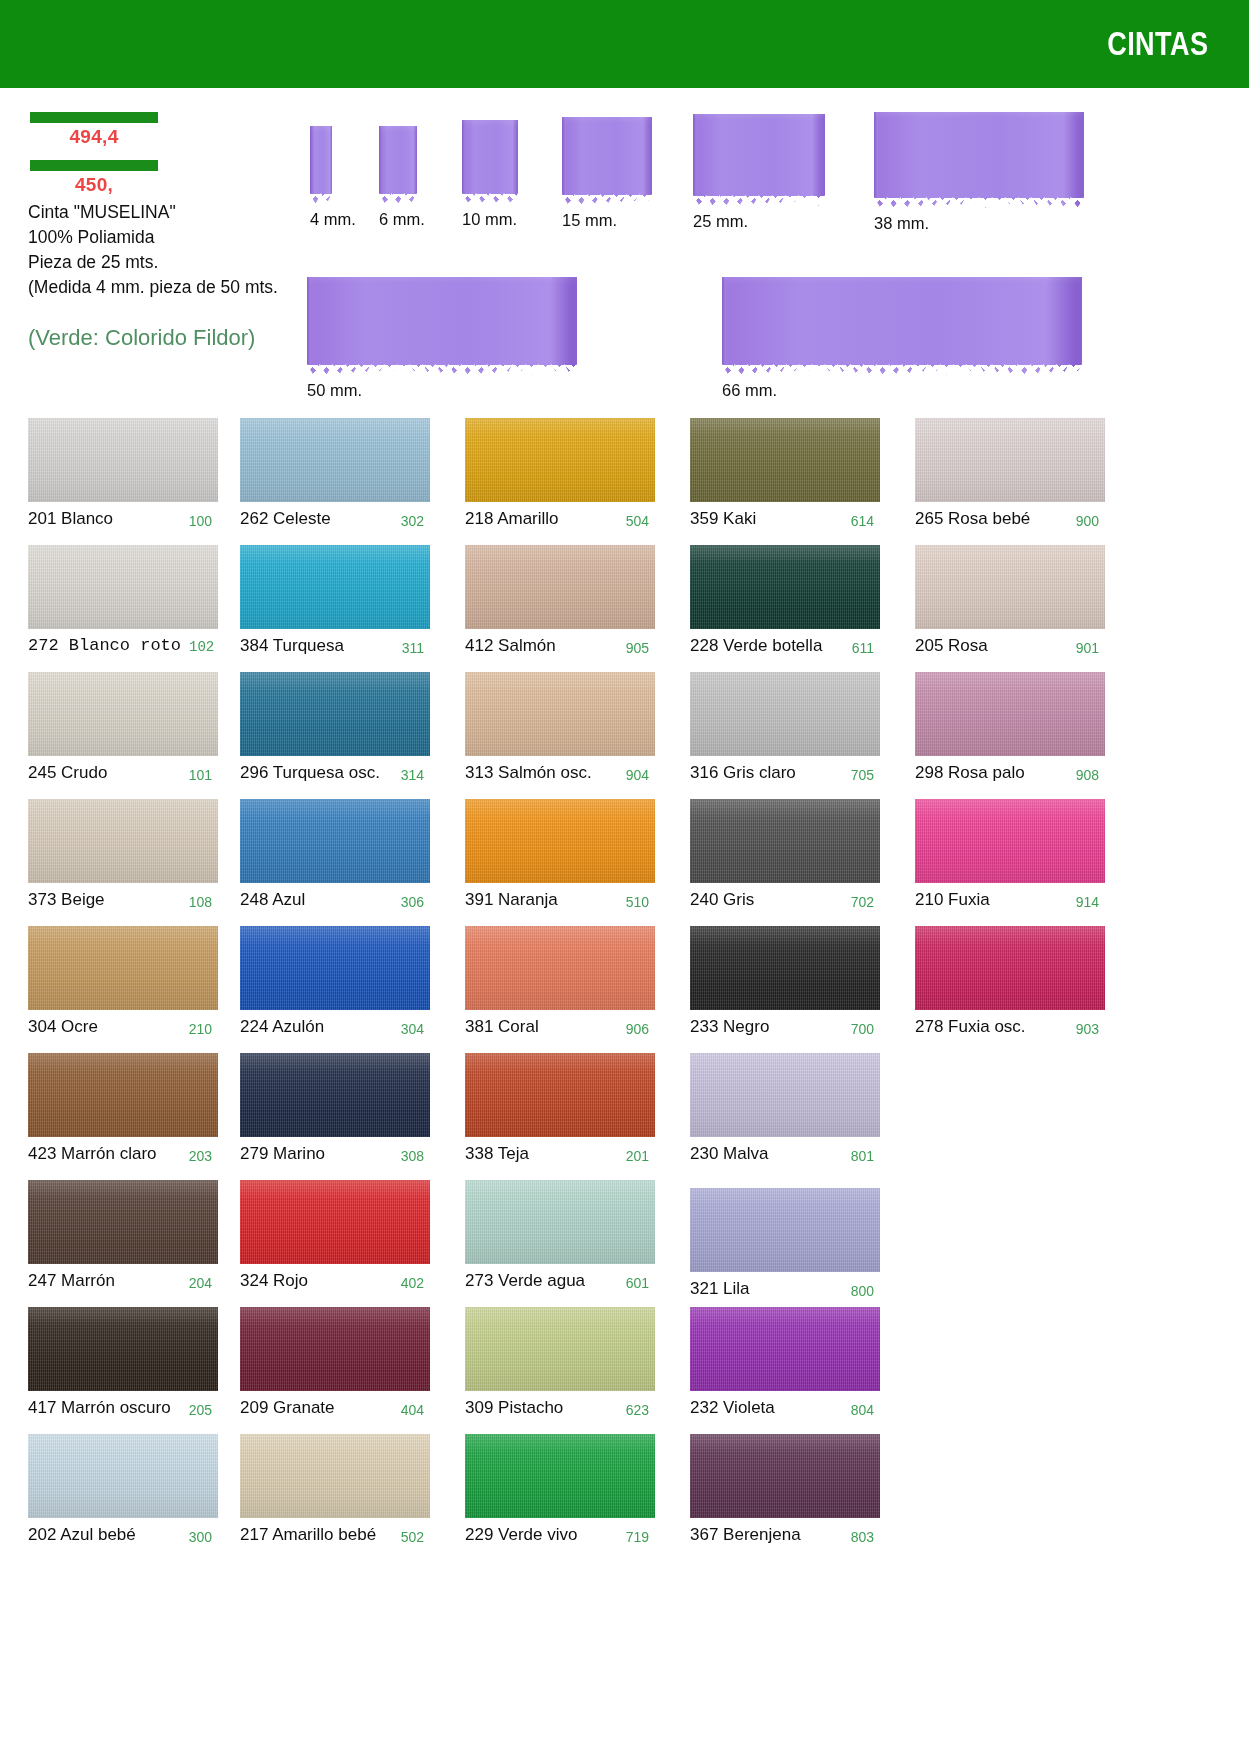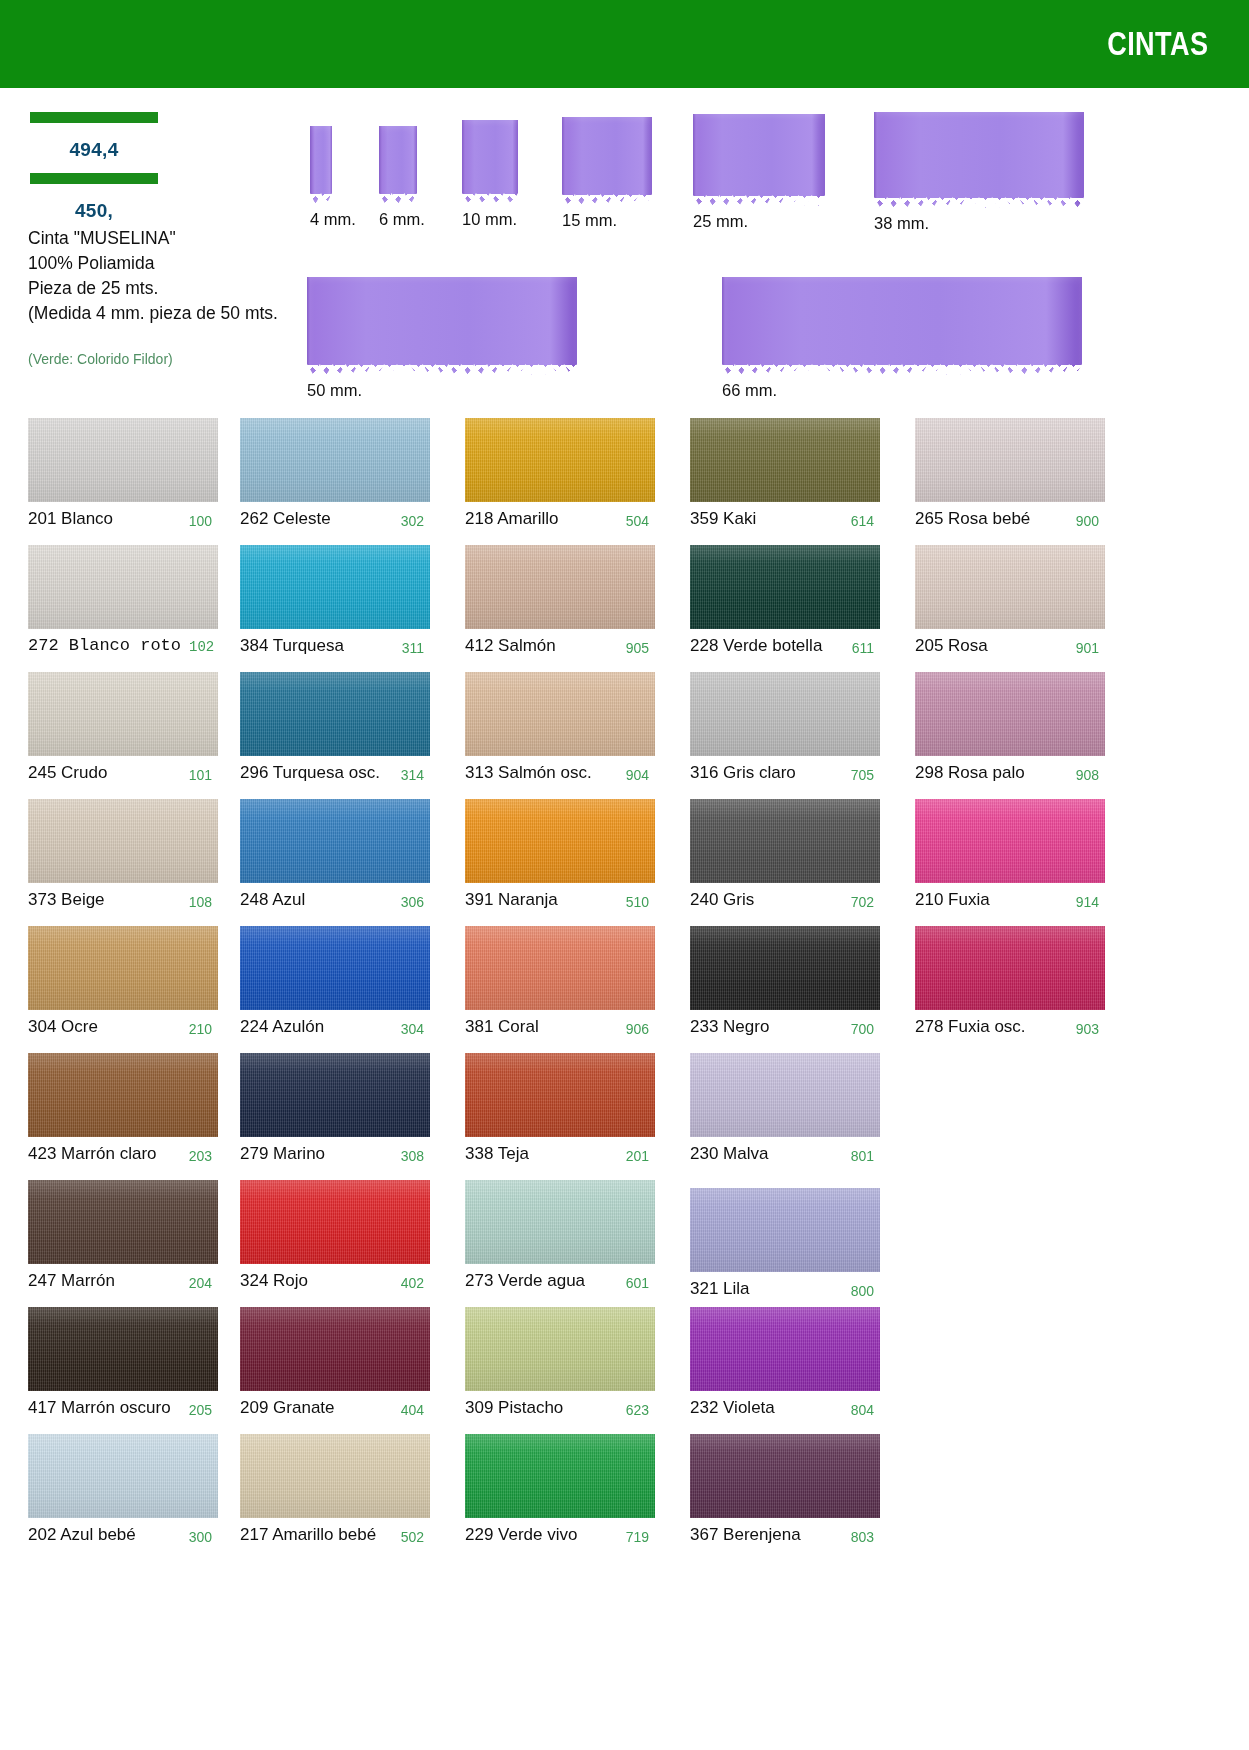--- a/index.html
+++ b/index.html
@@ -44,37 +44,37 @@
   }
   .price-bar {
     width: 128px;
     height: 11px;
     background: #1a8c1a;
     margin-left: 2px;
   }
   .price-val {
     font-size: 19px;
     font-weight: bold;
-    color: #0c4a6e;
+    color: #ef4444;
     text-align: center;
     width: 132px;
-    padding-top: 16px;
+    padding-top: 3px;
     letter-spacing: 0.3px;
   }
   .bar-gap { height: 12px; }
   .info-lines {
     margin-top: 4px;
     font-size: 17.5px;
     line-height: 1.42;
     color: #101010;
     white-space: nowrap;
   }
   .info-note {
     margin-top: 26px;
-    font-size: 14px;
+    font-size: 22px;
     color: #4f8f62;
     white-space: nowrap;
   }
 
   
   .ribbons { position: absolute; left: 0; top: 0; }
   .ribbon-item { position: absolute; }
   .ribbon-swatch {
     position: relative;
     background: linear-gradient(90deg,

